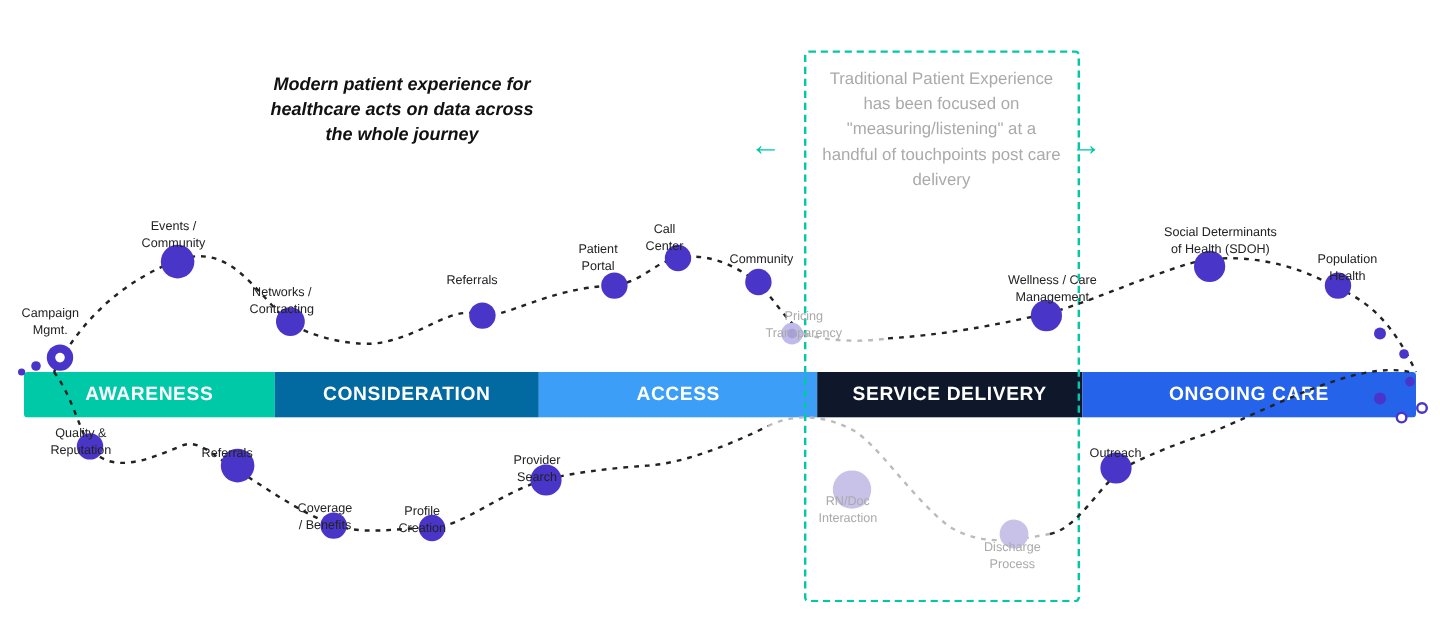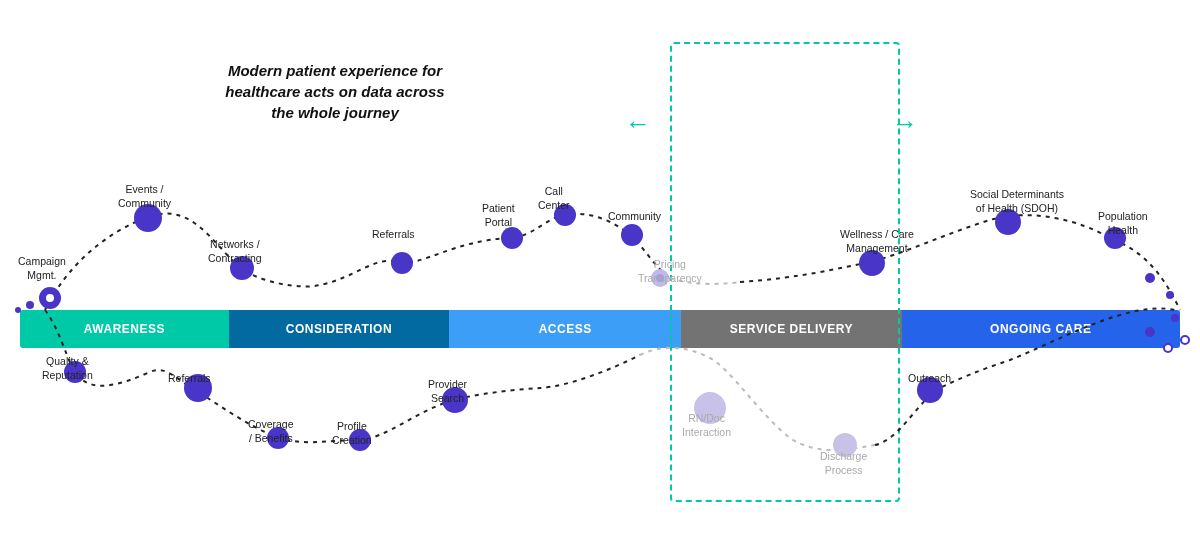--- a/index.html
+++ b/index.html
@@ -29,40 +29,40 @@
       display: flex;
       border-radius: 3px;
       overflow: hidden;
     }
 
     .phase {
       display: flex;
       align-items: center;
       justify-content: center;
       font-weight: 700;
-      font-size: 12px;
+      font-size: 16px;
       letter-spacing: 0.5px;
       color: #fff;
       text-transform: uppercase;
     }
 
     .phase-awareness {
       background: #00c9a7;
       width: 18%;
     }
     .phase-consideration {
       background: #0369a1;
       width: 19%;
     }
     .phase-access {
       background: #3d9ef7;
       width: 20%;
     }
     .phase-service {
-      background: #737373;
+      background: #0f172a;
       width: 19%;
     }
     .phase-ongoing {
       background: #2563eb;
       width: 24%;
     }
 
     
     .journey-path {
       position: absolute;
@@ -145,20 +145,24 @@
     <div class="phase phase-consideration">CONSIDERATION</div>
     <div class="phase phase-access">ACCESS</div>
     <div class="phase phase-service">SERVICE DELIVERY</div>
     <div class="phase phase-ongoing">ONGOING CARE</div>
   </div>
 
   <div class="modern-text">Modern patient experience for healthcare acts on data across the whole journey</div>
 
   <div class="traditional-box"></div>
 
+  <div class="traditional-text">
+    <span>Traditional Patient Experience has been focused on</span><br>
+    <span>"measuring/listening" at a handful of touchpoints post care delivery</span>
+  </div>
 
   <div class="arrow-left">←</div>
 
   <div class="arrow-right">→</div>
 
   <svg class="journey-path">
     <defs>
       <style>
         .dotted-path {
           fill: none;

